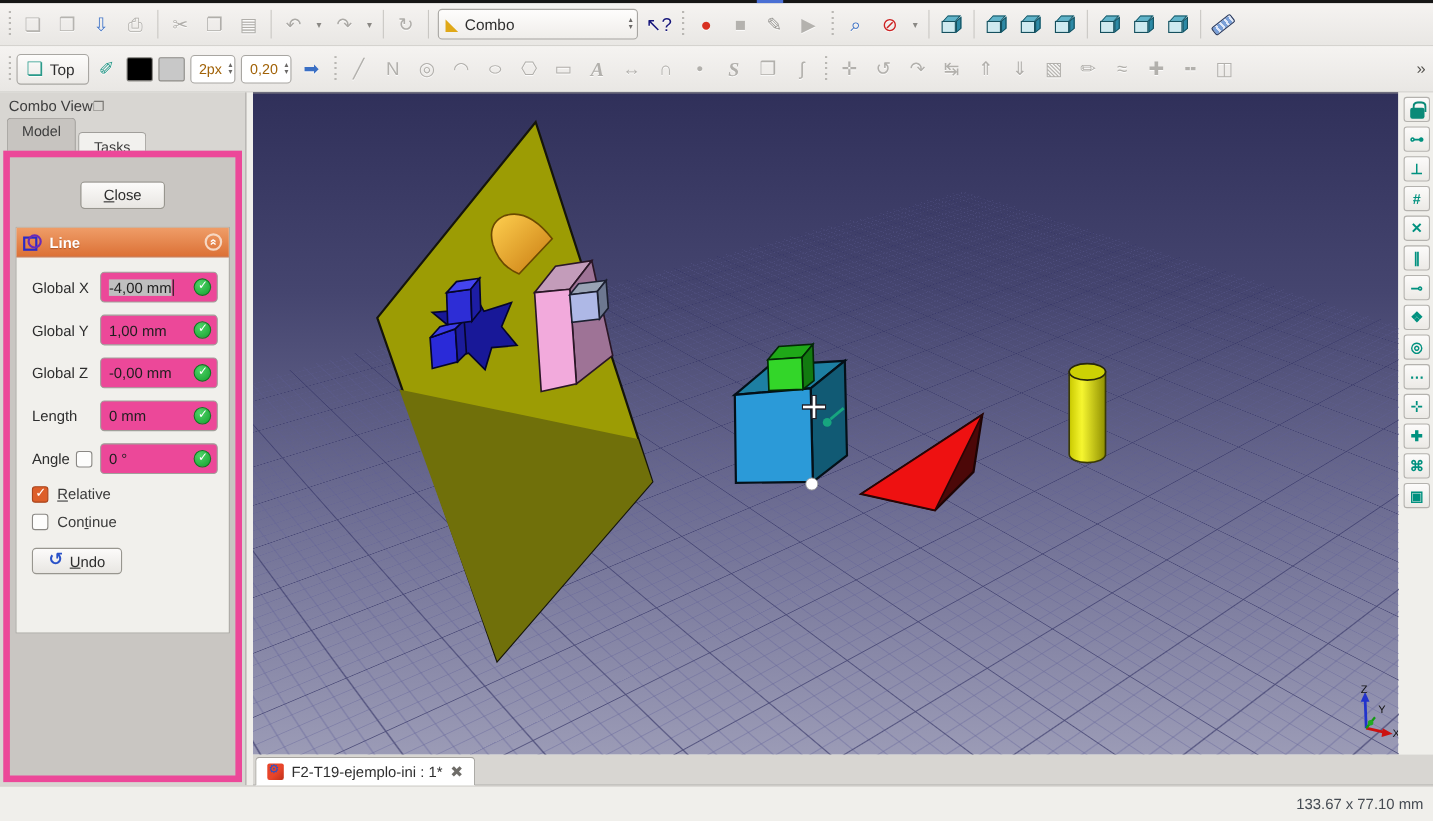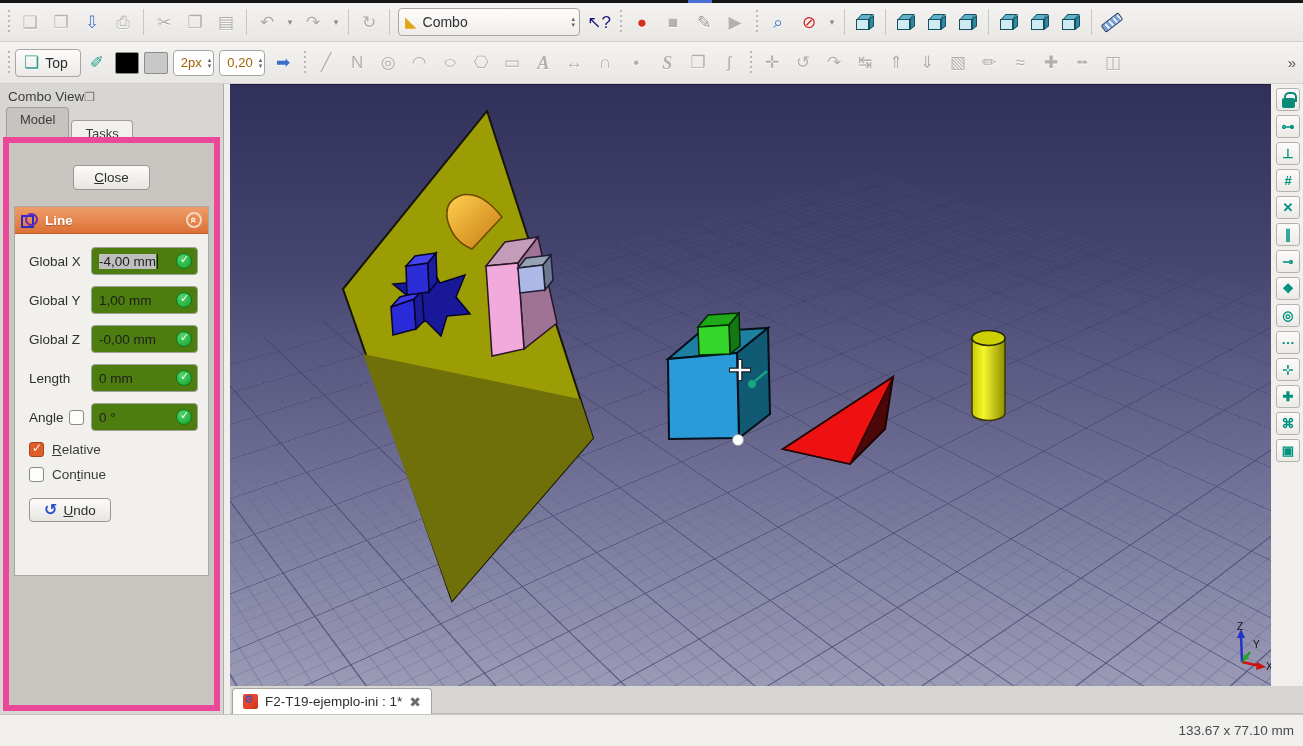--- a/index.html
+++ b/index.html
@@ -67,21 +67,21 @@
   .line-icon{position:relative;width:17px;height:15px;flex:0 0 auto;}
   .line-icon:before{content:"";position:absolute;left:0;bottom:0;width:9px;height:9px;border:2px solid #2a2ac8;}
   .line-icon:after{content:"";position:absolute;right:0;top:0;width:9px;height:9px;border:2px solid #6a2ab8;border-radius:50%;}
   .task-title{flex:1;color:#fff;font-weight:bold;font-size:13.5px;text-shadow:0 1px 1px rgba(120,50,10,.5);}
   .collapse-icon{width:16px;height:16px;border-radius:50%;border:2px solid #f6d7c2;color:#fff;font-weight:bold;
     display:flex;align-items:center;justify-content:center;font-size:11px;}
   .collapse-icon span{display:inline-block;transform:rotate(90deg);}
   .task-fields{padding:13px 10px 0 14px;}
   .field-row{display:flex;align-items:center;margin-bottom:11px;}
   .field-row .flabel{width:62px;flex:0 0 auto;font-size:13.5px;color:#2e2e2e;}
-  .field{position:relative;flex:1;height:28px;background:#4d7c0f;border:1px solid #a19f9a;border-radius:4px;
+  .field{position:relative;flex:1;height:28px;background:#ec4899;border:1px solid #a19f9a;border-radius:4px;
     display:flex;align-items:center;padding:0 26px 0 7px;font-size:13.5px;color:#1e1e1e;}
   .sel{background:#bfbfbf;}
   .caret{display:inline-block;width:1px;height:15px;background:#1a1a1a;margin-left:1px;}
   .check-ok{position:absolute;right:5px;top:5px;width:16px;height:16px;border-radius:50%;
     background:radial-gradient(circle at 35% 30%,#4fd468,#15a02e);border:1px solid #0c7a20;}
   .check-ok:after{content:"✓";position:absolute;left:3px;top:-1px;color:#fff;font-size:11px;font-weight:bold;}
   .checkbox{width:15px;height:15px;border:1px solid #8a8884;border-radius:3px;background:#fdfdfc;flex:0 0 auto;}
   .checkbox.checked{background:#dd5e29;border-color:#a8441c;position:relative;}
   .checkbox.checked:after{content:"✓";position:absolute;left:2px;top:-2px;color:#fff;font-size:12px;font-weight:bold;}
   .cb-row{display:flex;align-items:center;gap:8px;margin:10px 0 0 14px;font-size:13.5px;}

